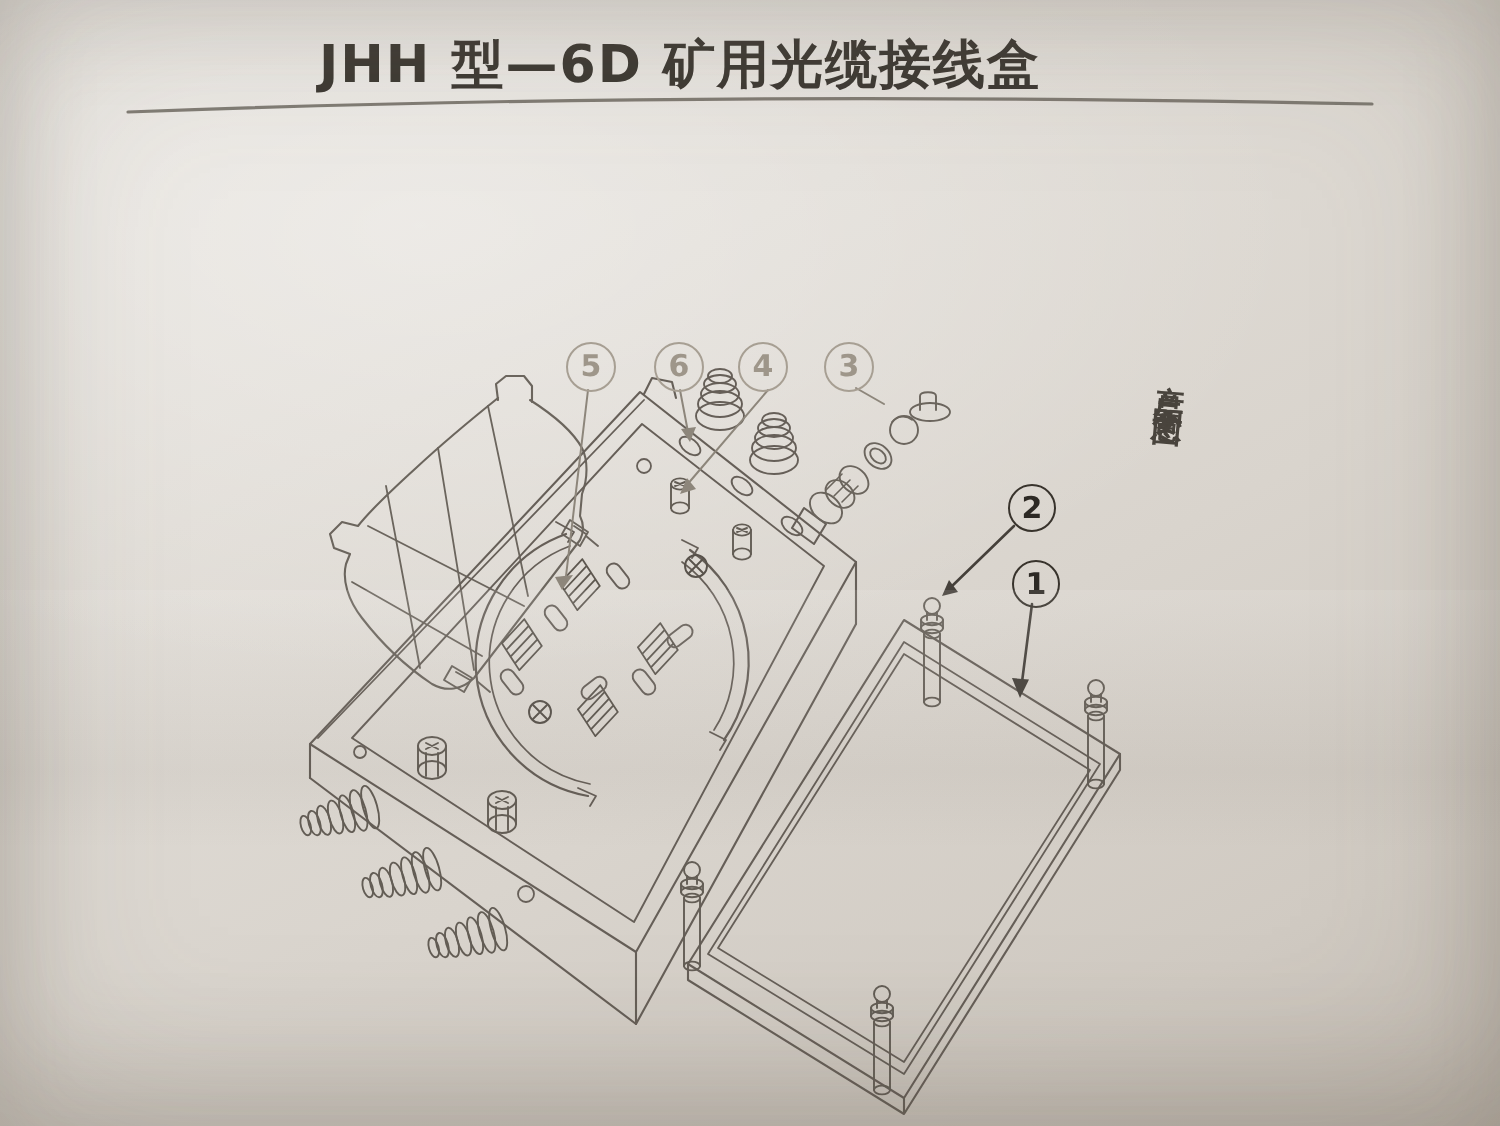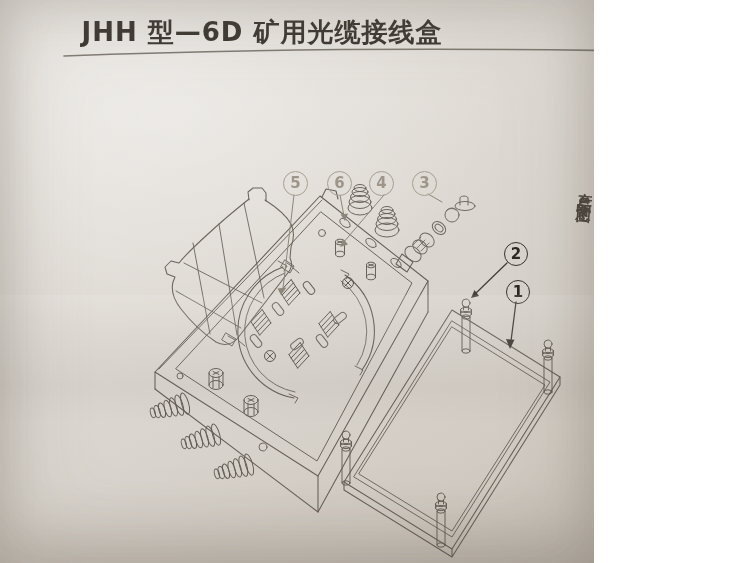--- a/index.html
+++ b/index.html
@@ -1,18 +1,18 @@
 <!DOCTYPE html>
 <html><head>
 <meta charset="utf-8">
 <style>
   html,body{margin:0;padding:0;}
   body{font-family:"DejaVu Sans","Liberation Sans",sans-serif;}
   .photo{
-    position:relative;width:594px;height:563px;overflow:hidden;
+    position:relative;width:750px;height:563px;overflow:hidden;
     background:
       radial-gradient(95% 65% at 28% 20%, rgba(255,255,255,.34), rgba(255,255,255,0) 62%),
       linear-gradient(152deg,#eae7e2 0%,#e1ddd7 32%,#d9d4cd 60%,#d0cac2 84%,#c5beb5 100%);
   }
   .seam{position:absolute;left:0;right:0;top:295px;height:130px;pointer-events:none;
     background:linear-gradient(to bottom, rgba(255,255,255,.10), rgba(60,50,40,.04) 70%, rgba(0,0,0,0));}
   .vignette{position:absolute;inset:0;pointer-events:none;
     box-shadow:inset 0 0 95px rgba(105,95,82,.22), inset 0 -28px 50px rgba(90,80,68,.17), inset 0 18px 40px rgba(120,110,98,.10);}
   .page-title{
     position:absolute;top:15px;left:0;right:70px;text-align:center;

